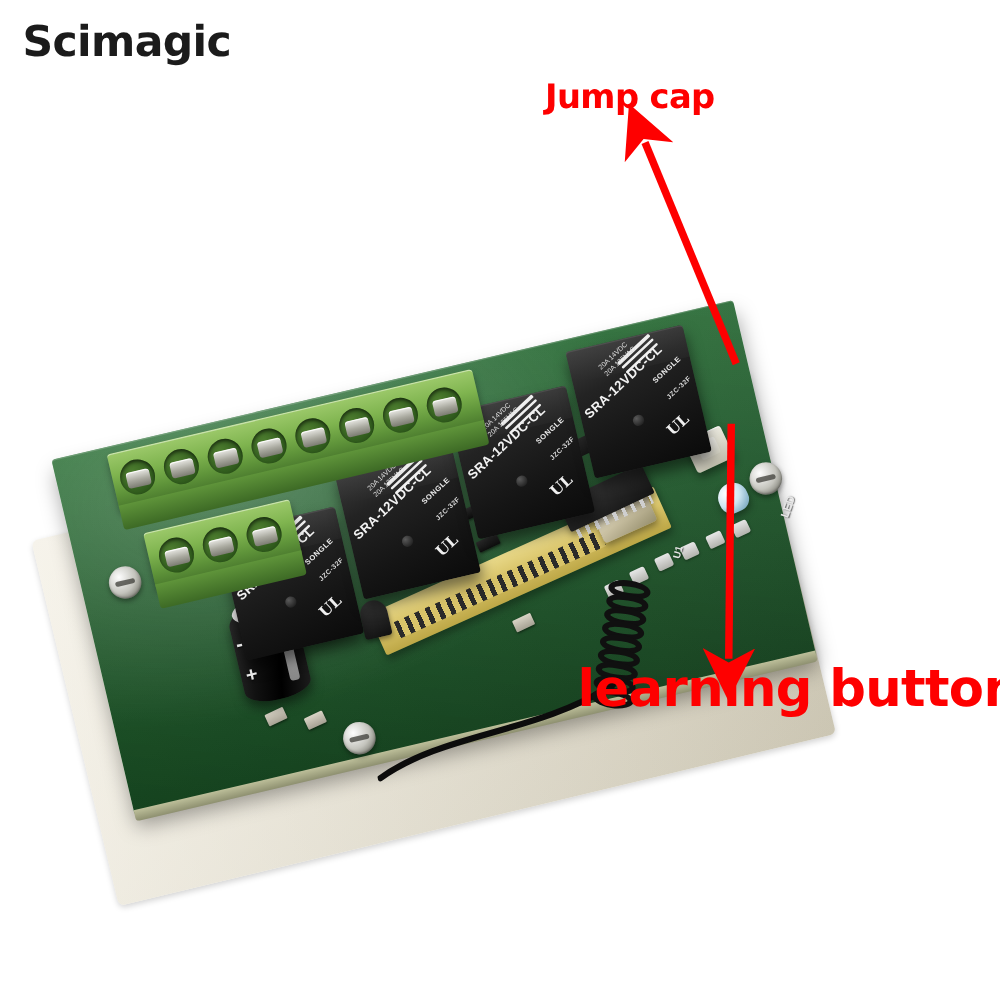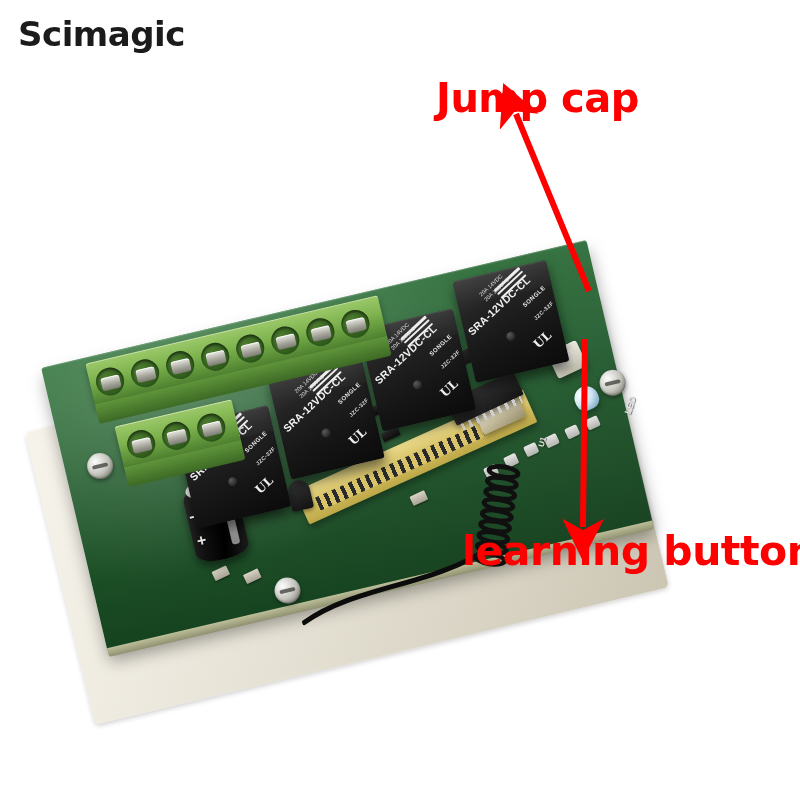--- a/index.html
+++ b/index.html
@@ -9,21 +9,21 @@
        -webkit-font-smoothing:antialiased;}
   #stage{position:relative;width:800px;height:800px;background:#ffffff;overflow:hidden;}
 
   
   #brand{position:absolute;left:18px;top:14px;font-size:34px;font-weight:bold;
          color:#1b1b1b;letter-spacing:-0.5px;font-family:"DejaVu Sans",sans-serif;}
 
   
   .anno{position:absolute;font-weight:bold;color:#fe0000;
         font-family:"DejaVu Sans",sans-serif;white-space:nowrap;line-height:1;}
-  #anno-jump{left:436px;top:78px;font-size:40px;letter-spacing:-0.5px;}
+  #anno-jump{left:436px;top:64px;font-size:27px;letter-spacing:-0.5px;}
   #anno-learn{left:462px;top:531px;font-size:41px;letter-spacing:-0.5px;}
 
   
   #arrows{position:absolute;left:0;top:0;width:800px;height:800px;pointer-events:none;}
 
   
   #scene{position:absolute;left:0;top:0;width:800px;height:800px;}
 
   
   #plate{position:absolute;left:52px;top:360px;width:590px;height:300px;

